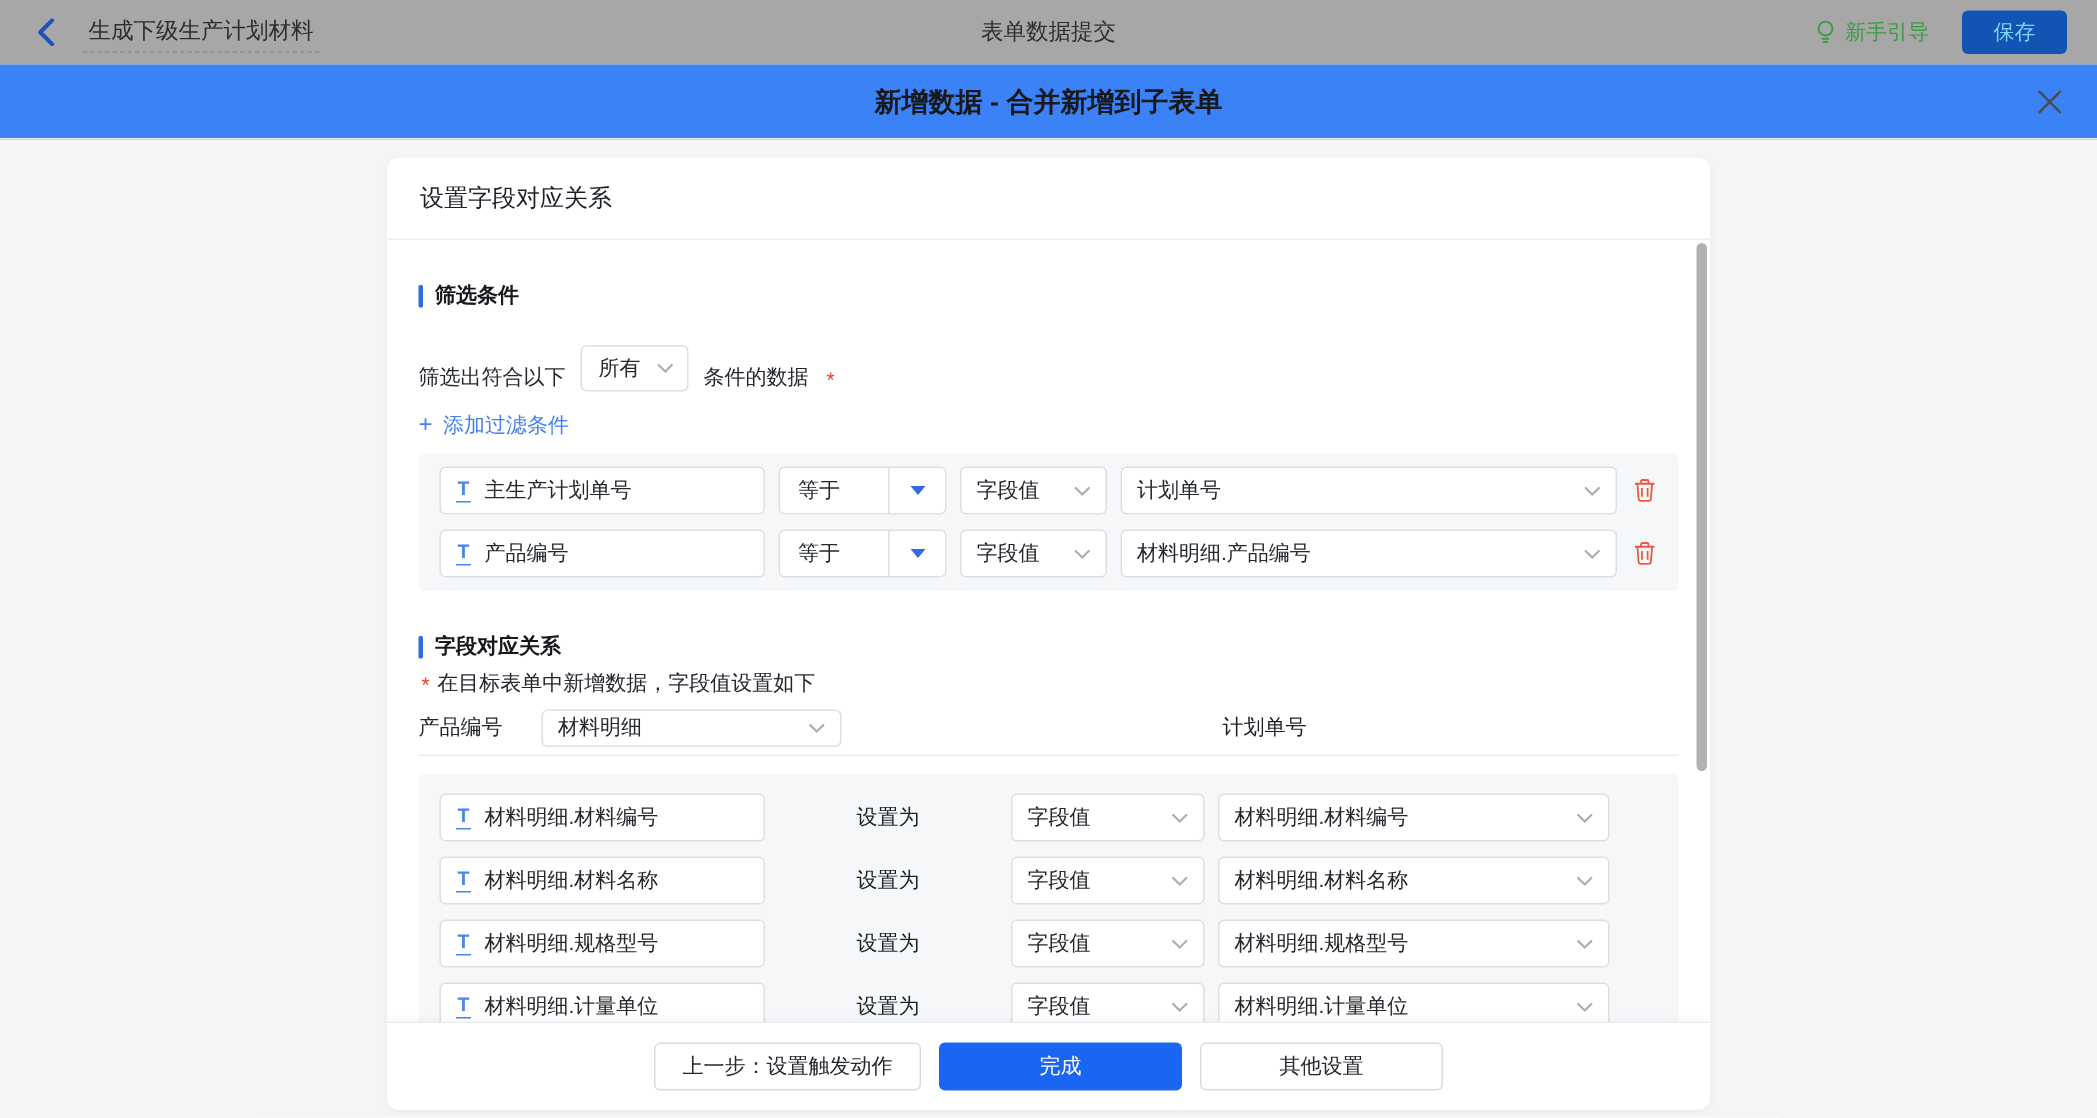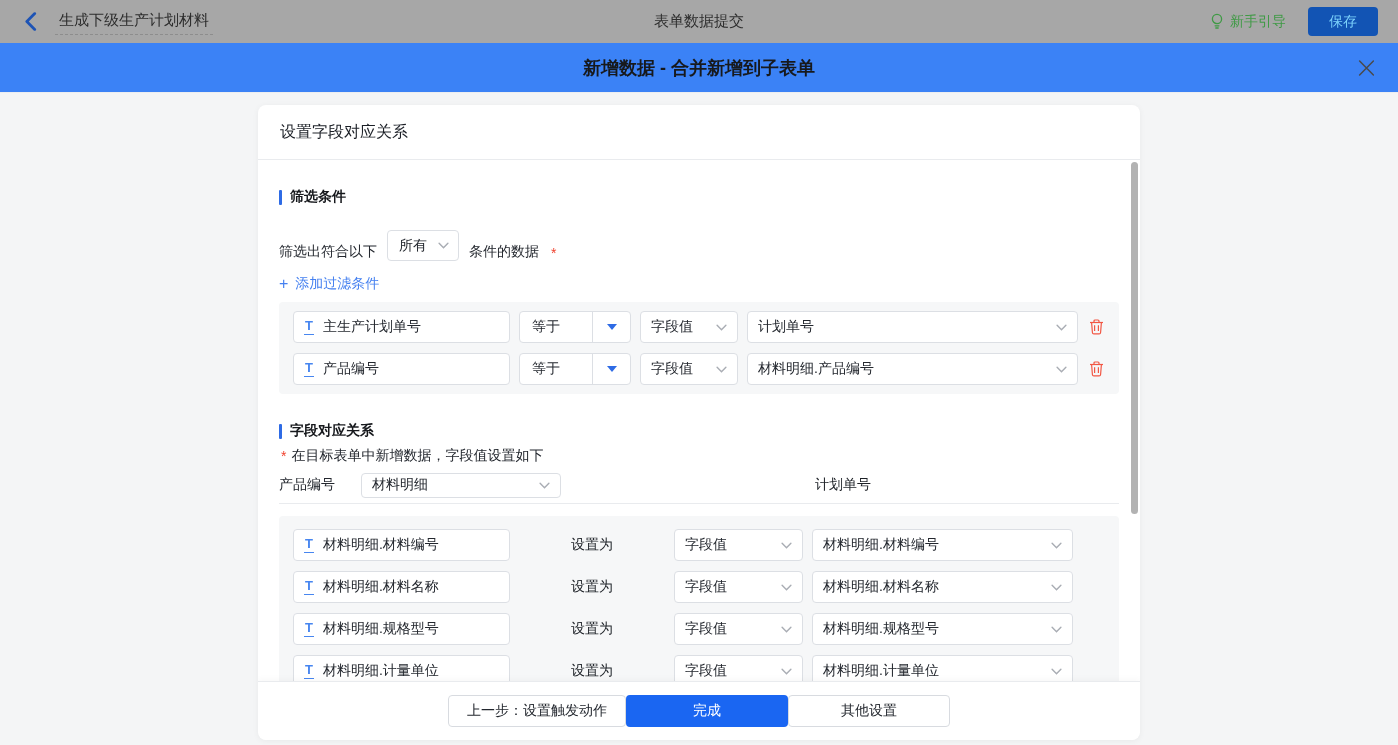--- a/index.html
+++ b/index.html
@@ -63,21 +63,21 @@
   .target-select { width:200px; height:25px; margin-left:26px; justify-content:space-between; }
   .output-header { position:absolute; left:536px; color:#1c2026; }
   .hdr-divider { border-bottom:1px solid #e9ebee; margin-top:3px; }
 
   .set-label { width:146px; text-align:center; color:#1c2026; }
 
   
   .vthumb { position:absolute; right:2px; top:57px; width:7px; height:352px; background:#b2b2b2; border-radius:4px; cursor:pointer; }
 
   
-  .card-footer { position:absolute; left:0; right:0; bottom:0; height:59px; background:#fff; border-top:1px solid #e9ebee; border-radius:0 0 8px 8px; display:flex; align-items:center; justify-content:center; box-shadow:0 -2px 6px rgba(0,0,0,0.03); }
+  .card-footer { position:absolute; left:0; right:0; bottom:0; height:59px; background:#fff; border-top:1px solid #e9ebee; border-radius:0 0 8px 8px; display:flex; align-items:center; justify-content:center; gap:12px; box-shadow:0 -2px 6px rgba(0,0,0,0.03); }
   .btn { height:32px; border-radius:4px; font-size:14px; font-family:inherit; cursor:pointer; }
   .btn-plain { background:#fff; border:1px solid #d8dbe0; color:#23272e; padding:0 18px; }
   .btn-plain.fixed { width:162px; padding:0; }
   .btn-primary { background:#1a66f2; border:none; color:#fff; width:162px; }
 </style>
 </head>
 <body>
 
 <div class="topbar">
   <span class="back-btn">

